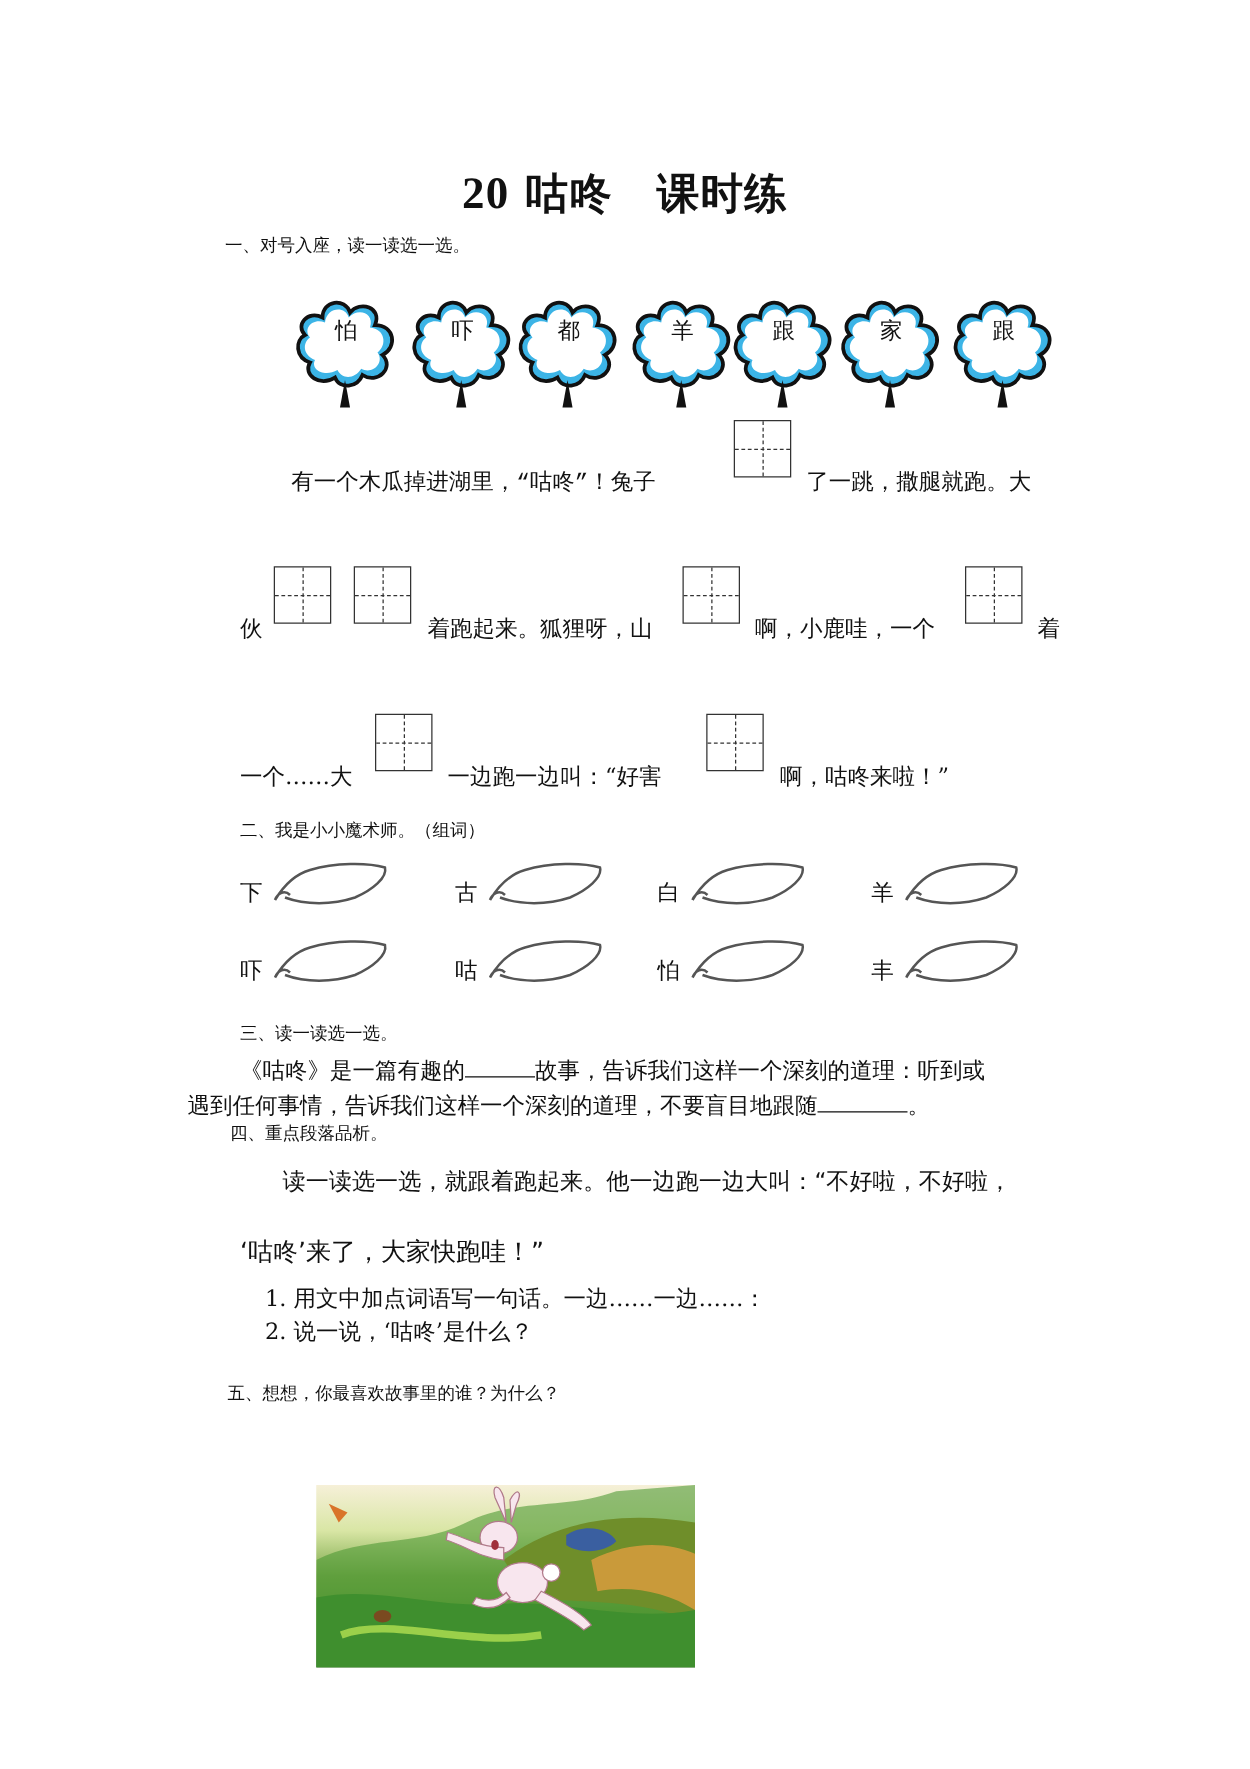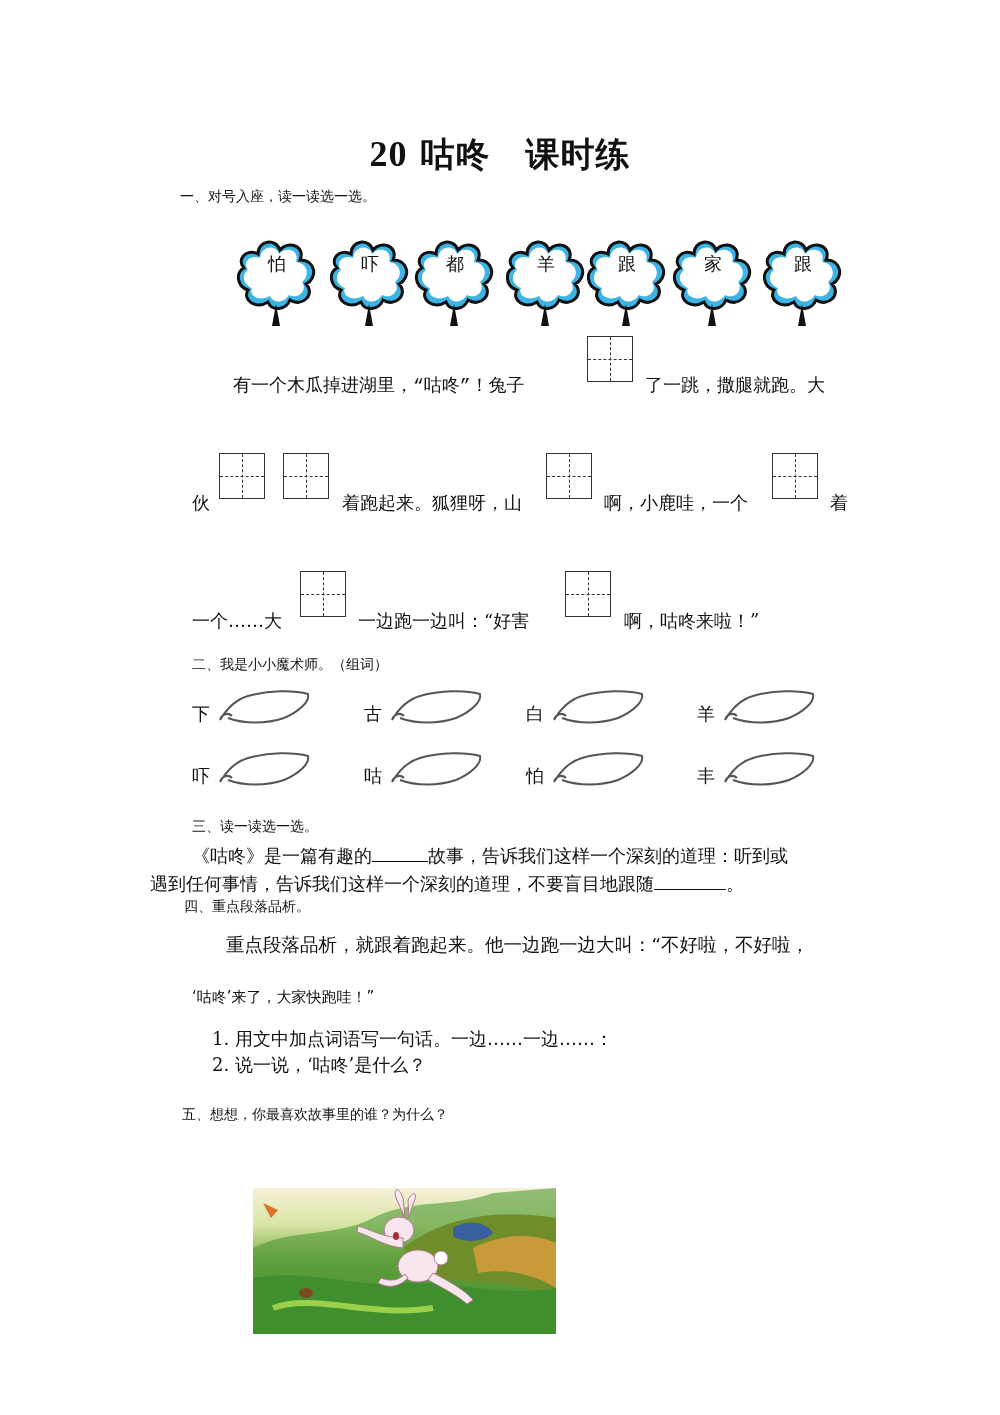--- a/index.html
+++ b/index.html
@@ -185,22 +185,22 @@
 
 <div class="abs heading" style="left:192px; top:818px;">三、读一读选一选。</div>
 <div class="abs body-text" style="left:192px; top:844px;">
   <span>《咕咚》是一篇有趣的</span><span class="blank" style="width:56px;"></span><span>故事，告诉我们这样一个深刻的道理：听到或</span>
 </div>
 <div class="abs body-text" style="left:150px; top:872px;">
   <span>遇到任何事情，告诉我们这样一个深刻的道理，不要盲目地跟随</span><span class="blank" style="width:72px;"></span><span>。</span>
 </div>
 
 <div class="abs heading" style="left:184px; top:898px;">四、重点段落品析。</div>
-<div class="abs heading" style="left:226px; top:932px; font-size:18.5px;">重点段落品析，就跟着跑起来。他一边跑一边大叫：“不好啦，不好啦，</div>
-<div class="abs heading" style="left:192px; top:988px; font-size:15px;">‘咕咚’来了，大家快跑哇！”</div>
+<div class="abs heading" style="left:226px; top:932px; font-size:18.5px;">读一读选一选，就跟着跑起来。他一边跑一边大叫：“不好啦，不好啦，</div>
+<div class="abs heading" style="left:192px; top:988px; font-size:20px;">‘咕咚’来了，大家快跑哇！”</div>
 <div class="abs body-text" style="left:212px; top:1027px;">1. 用文中加点词语写一句话。一边……一边……：</div>
 <div class="abs body-text" style="left:212px; top:1053px;">2. 说一说，‘咕咚’是什么？</div>
 
 <div class="abs heading" style="left:182px; top:1106px;">五、想想，你最喜欢故事里的谁？为什么？</div>
 
 <div class="picture">
   <svg width="303" height="146" viewBox="0 0 303 146">
     <path d="M0 60 C40 40 80 50 120 30 C160 10 200 20 240 5 L303 0 L303 146 L0 146 Z" fill="#4f9a35" opacity="0.6"></path>
     <path d="M150 60 C190 30 240 20 303 30 L303 110 C260 90 210 95 170 90 Z" fill="#6f8e2a"></path>
     <path d="M220 60 C250 45 280 45 303 55 L303 100 C280 85 250 80 225 85 Z" fill="#c99a3a"></path>

